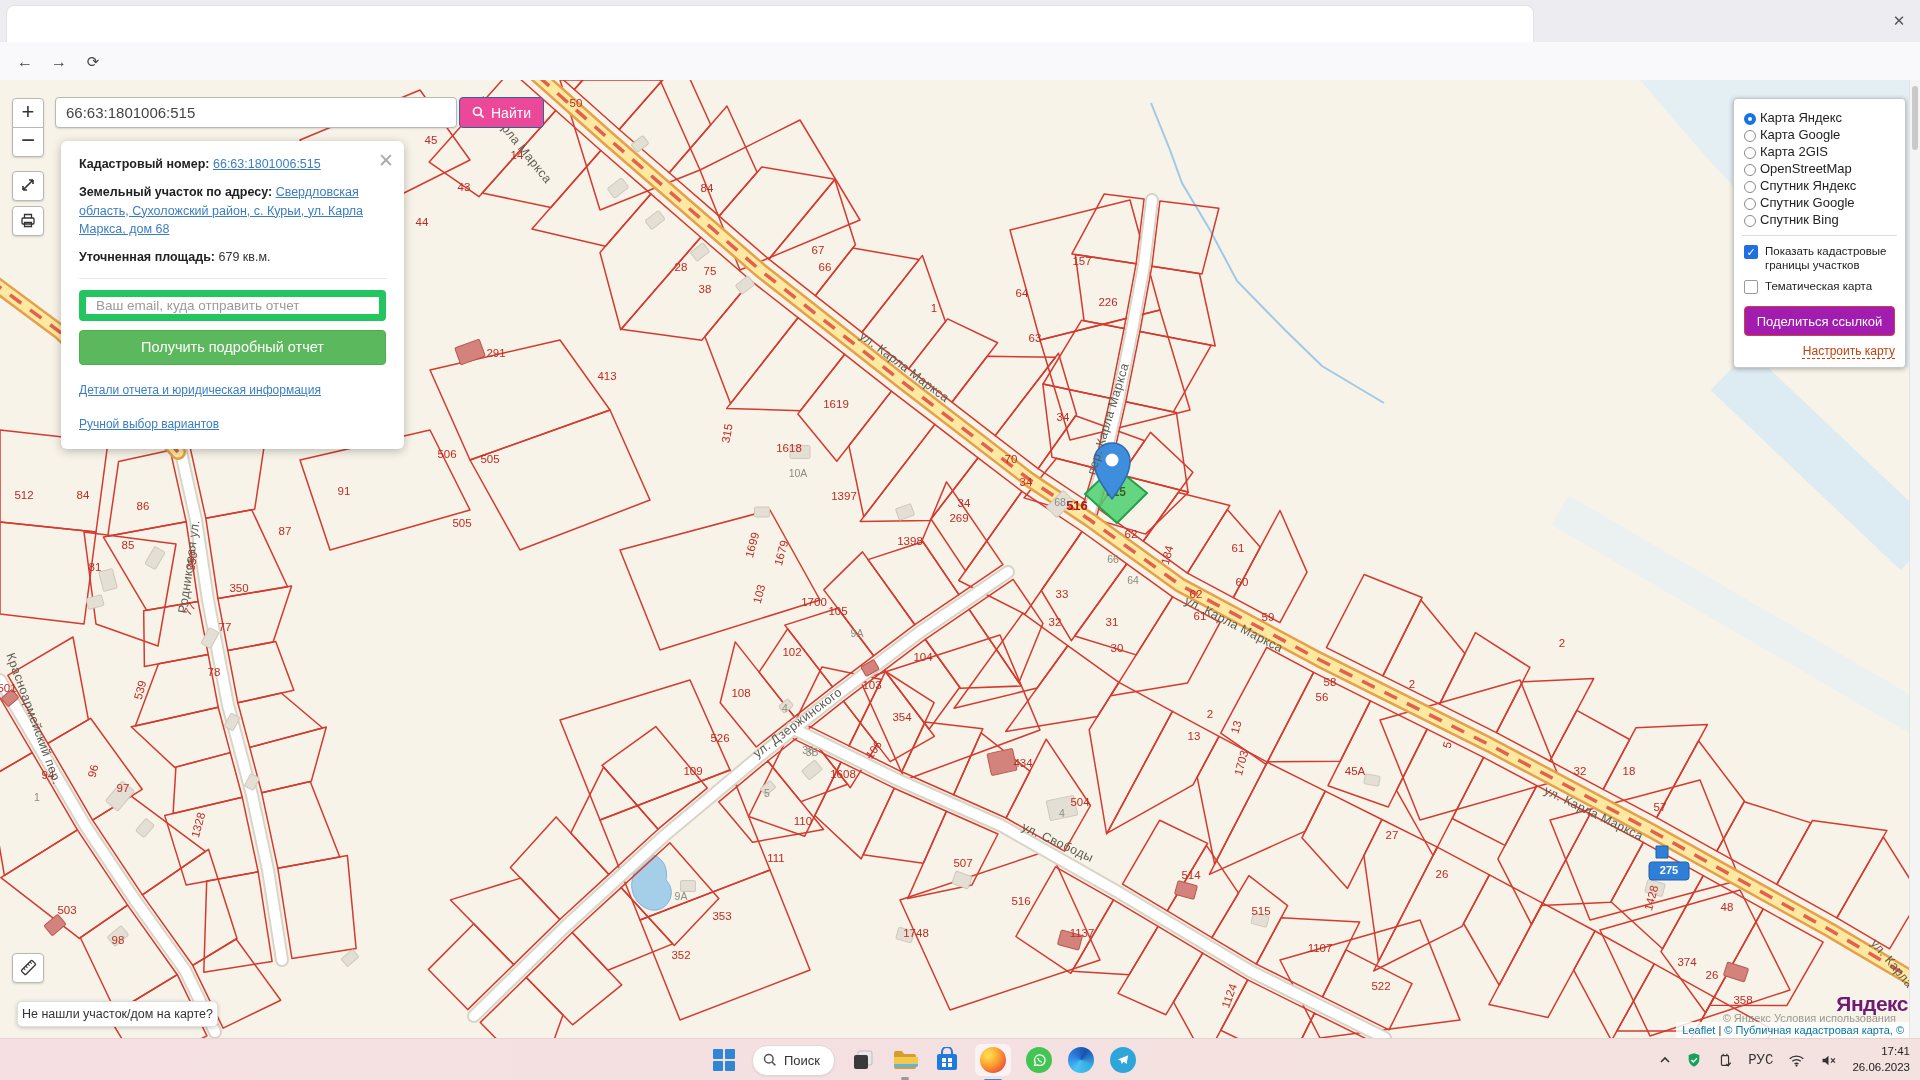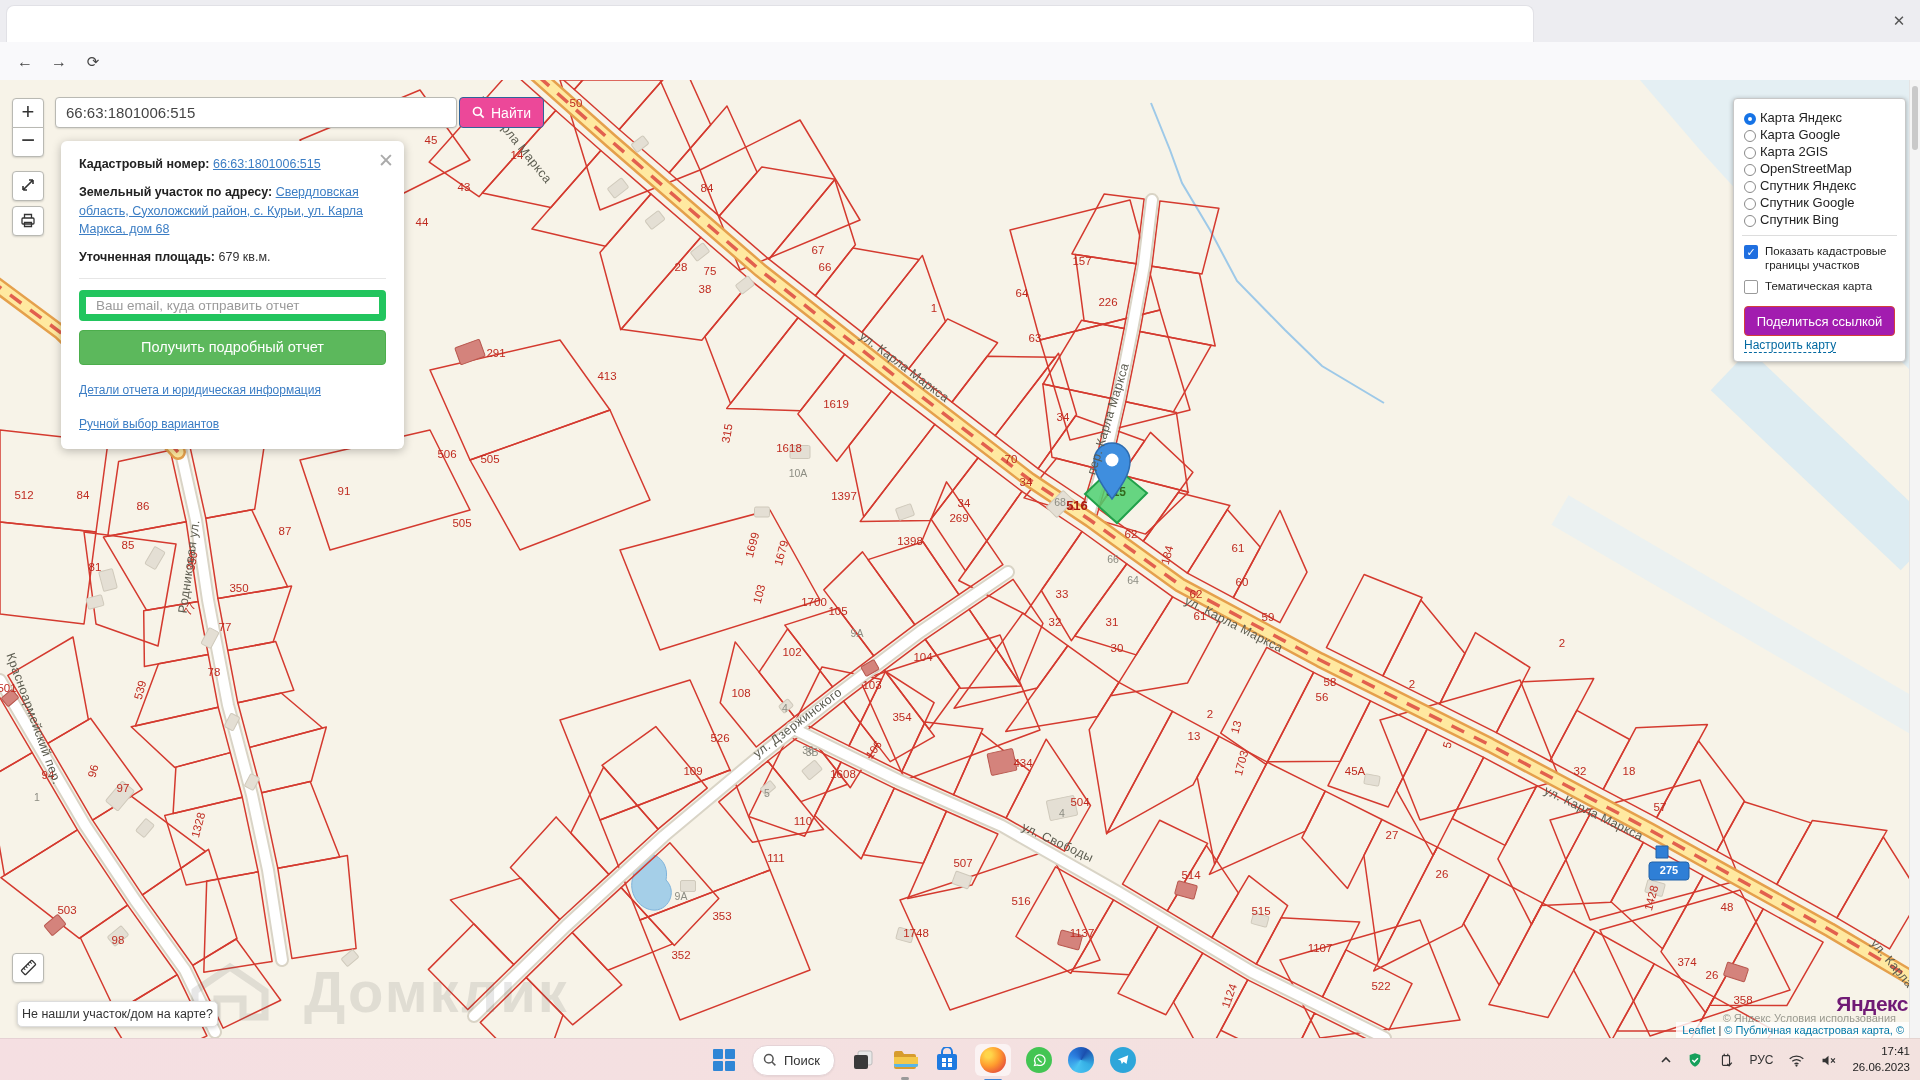--- a/index.html
+++ b/index.html
@@ -57,21 +57,21 @@
   .layers{position:absolute;left:1733px;top:18px;width:173px;background:#fff;border:1px solid #c8c8c8;border-radius:4px;box-shadow:0 1px 5px rgba(0,0,0,.3);padding:9px 10px;box-sizing:border-box;font-size:13px;color:#222;}
   .lrow{display:flex;align-items:flex-end;gap:4px;height:16.5px;margin-bottom:0.5px;}
   .radio{width:12px;height:12px;border-radius:50%;border:1.5px solid #8a8a8a;box-sizing:border-box;flex:0 0 auto;}
   .radio.sel{border:4px solid #1673e6;}
   .layers hr{border:none;border-top:1px solid #ddd;margin:8px -2px;}
   .crow{display:flex;gap:7px;margin-bottom:6px;font-size:11.5px;line-height:1.3;align-items:flex-start;}
   .cbox{width:14px;height:14px;border-radius:2px;flex:0 0 auto;box-sizing:border-box;margin-top:1px;}
   .cbox.on{background:#1f6fe0;color:#fff;font-size:11px;line-height:14px;text-align:center;}
   .cbox.off{border:1.5px solid #9a9a9a;background:#fff;}
   .redbtn{margin:6px 0 2px;width:100%;height:30px;background:#a21caf;border:1px solid #d43f3a;border-radius:4px;color:#fff;font-size:13px;}
-  .cfg{display:block;text-align:left;margin-top:0;font-size:12px;color:#0369a1;text-decoration:underline;text-decoration-style:dashed;text-underline-offset:3px;}
+  .cfg{display:block;text-align:right;margin-top:6px;font-size:12px;color:#c2410c;text-decoration:underline;text-decoration-style:dashed;text-underline-offset:3px;}
 
   
   .wmark{position:absolute;left:185px;top:878px;display:flex;align-items:center;gap:14px;opacity:.16;pointer-events:none;}
   .wmark .wtext{font-size:58px;font-weight:bold;color:#6d6d6d;letter-spacing:2px;}
   .tooltip{position:absolute;left:17px;top:921px;background:#fff;border:1px solid #ddd;border-radius:5px;box-shadow:0 1px 4px rgba(0,0,0,.2);font-size:12.5px;color:#333;padding:5px 4px;white-space:nowrap;}
   .terms{position:absolute;right:14px;top:932px;font-size:11px;color:#9a9a90;}
   .attrib{position:absolute;right:0;bottom:0;background:rgba(255,255,255,.82);font-size:11px;color:#333;padding:2px 6px;white-space:nowrap;}
   .attrib .lf{color:#0078a8;}
   .attrib .pk{color:#0078a8;}
   .ylogo{position:absolute;right:2px;top:912px;font-size:21px;font-weight:bold;color:#701a75;letter-spacing:-0.5px;}
@@ -80,21 +80,21 @@
   .taskbar{position:absolute;left:0;top:1038px;width:1920px;height:42px;background:linear-gradient(90deg,#f5dfe2,#f3e2df);border-top:1px solid rgba(0,0,0,.06);}
   .tb-center{position:absolute;left:710px;top:0;height:42px;display:flex;align-items:center;gap:14px;}
   .tkic{width:28px;height:28px;position:relative;display:flex;align-items:center;justify-content:center;}
   .startgrid{display:grid;grid-template-columns:10px 10px;grid-template-rows:10px 10px;gap:2px;}
   .startgrid i{background:#2f86d6;border-radius:1px;}
   .spill{height:29px;background:#fff;border:1px solid #e5d3d6;border-radius:15px;display:flex;align-items:center;padding:0 14px 0 10px;gap:7px;font-size:13px;color:#333;box-shadow:0 1px 2px rgba(0,0,0,.06);}
   .runbar{position:absolute;bottom:-6px;left:50%;transform:translateX(-50%);height:3px;border-radius:2px;}
   .ff-active{background:rgba(255,255,255,.6);border-radius:6px;padding:2px 4px;}
   .circ{width:26px;height:26px;border-radius:50%;}
   .tb-tray{position:absolute;right:10px;top:0;height:42px;display:flex;align-items:center;gap:15px;}
-  .trayic{color:#333;font-size:12px;display:flex;align-items:center;}
+  .trayic{color:#333;font-size:14px;display:flex;align-items:center;font-family:Liberation Mono, monospace;}
   .clock{font-size:11.5px;color:#222;text-align:right;line-height:1.35;}
 </style>
 </head>
 <body>
 
 <div class="screen">
 
   <div class="tabstrip">
     <div class="tab"></div>
     <div class="win-close">✕</div>
@@ -617,26 +617,20 @@
           </div>
           <div class="crow">
             <span class="cbox off"></span>
             <span>Тематическая карта</span>
           </div>
         </div>
       <button class="redbtn">Поделиться ссылкой</button>
       <a href="#" class="cfg">Настроить карту</a>
     </div>
 
-    <div class="wmark">
-      <svg width="105" height="62" viewBox="0 0 105 62">
-          <path d="M10 30 45 6l35 24v26H58V38H32v18H10z" fill="none" stroke="#6d6d6d" stroke-width="7"></path>
-        </svg>
-      <span class="wtext">Домклик</span>
-    </div>
 
     <div class="tooltip">Не нашли участок/дом на карте?</div>
 
     <div class="ylogo">Яндекс</div>
     <div class="terms">© Яндекс  Условия использования</div>
     <div class="attrib"><span class="lf">Leaflet</span><span> | </span><span class="pk">© Публичная кадастровая карта, ©</span></div>
   </div>
 
   <div class="vscroll">
       <div class="vthumb"></div>

